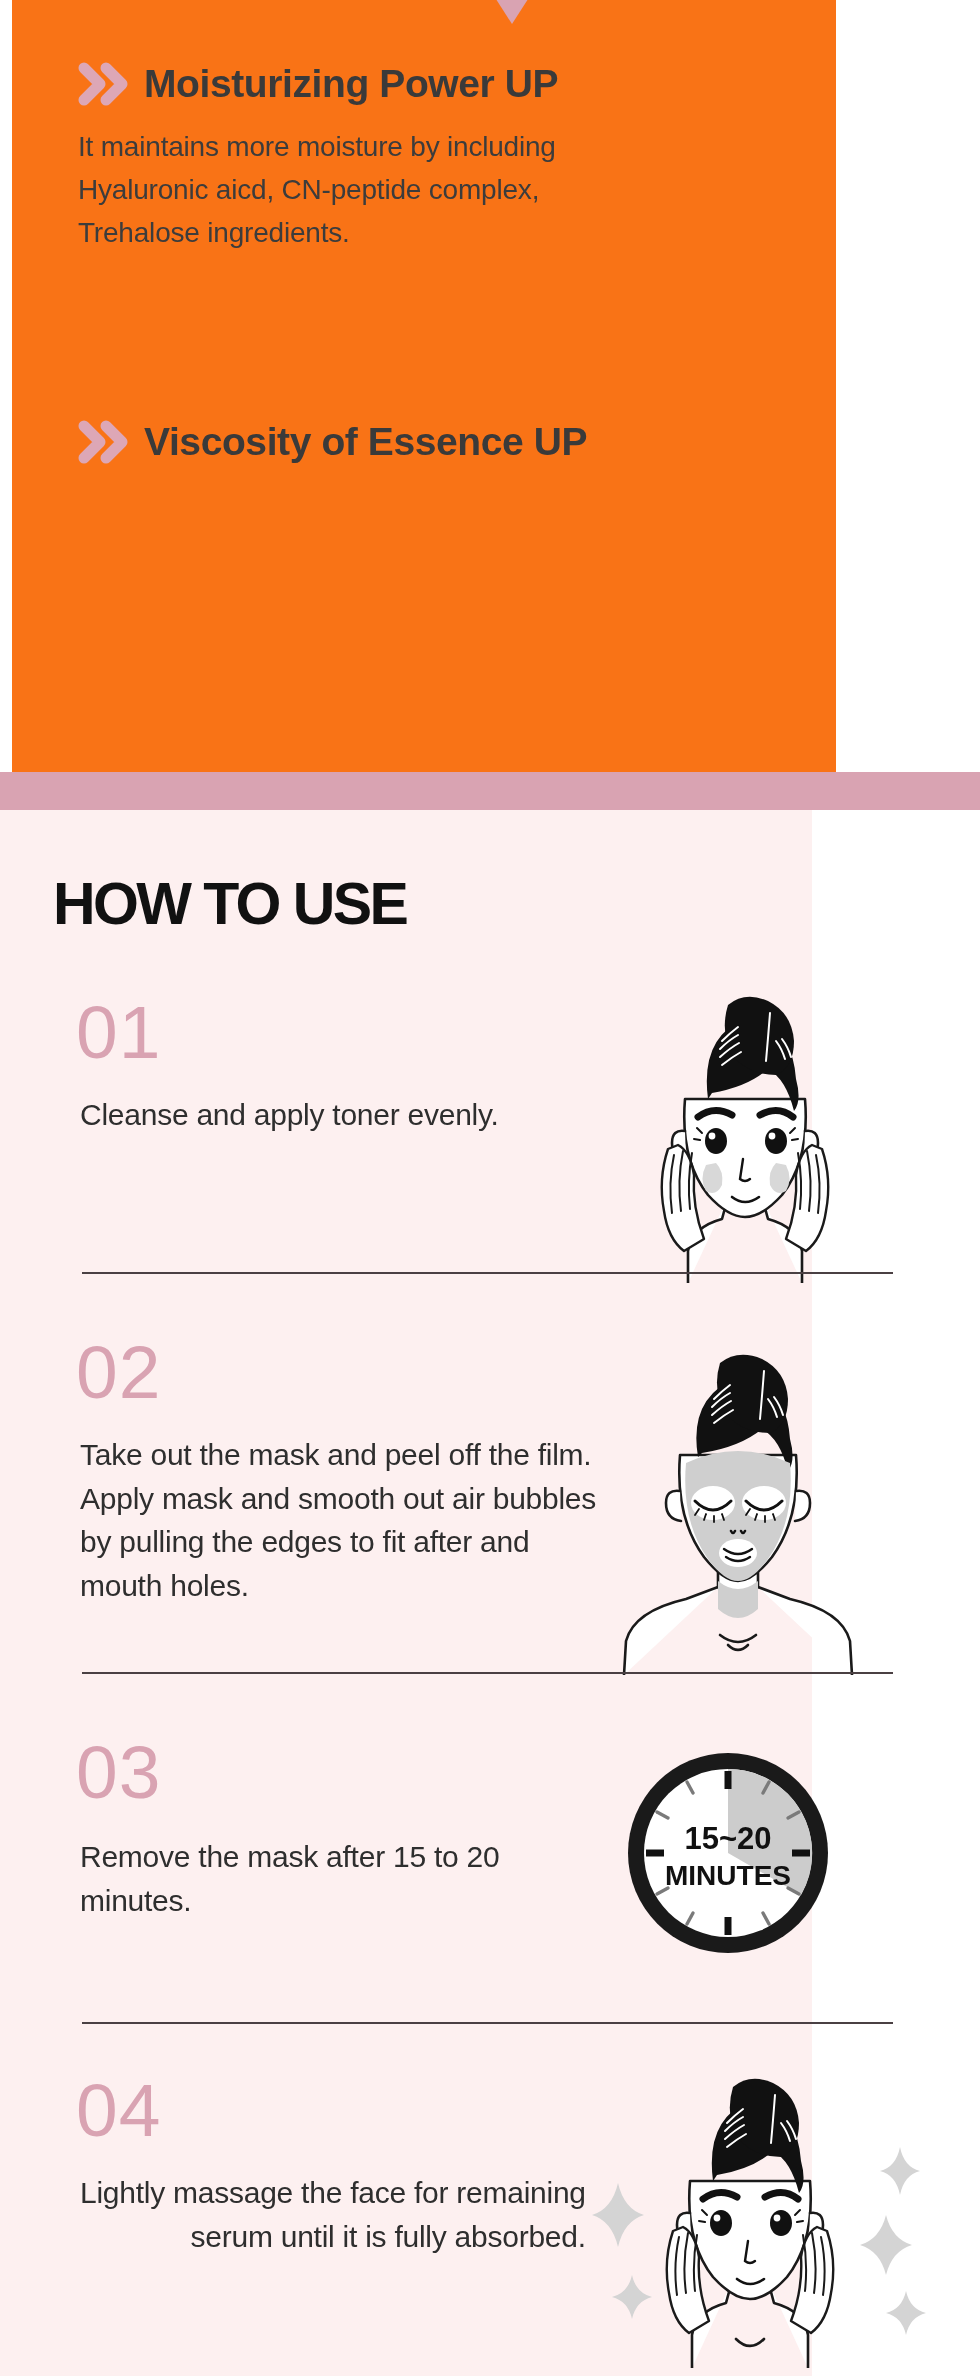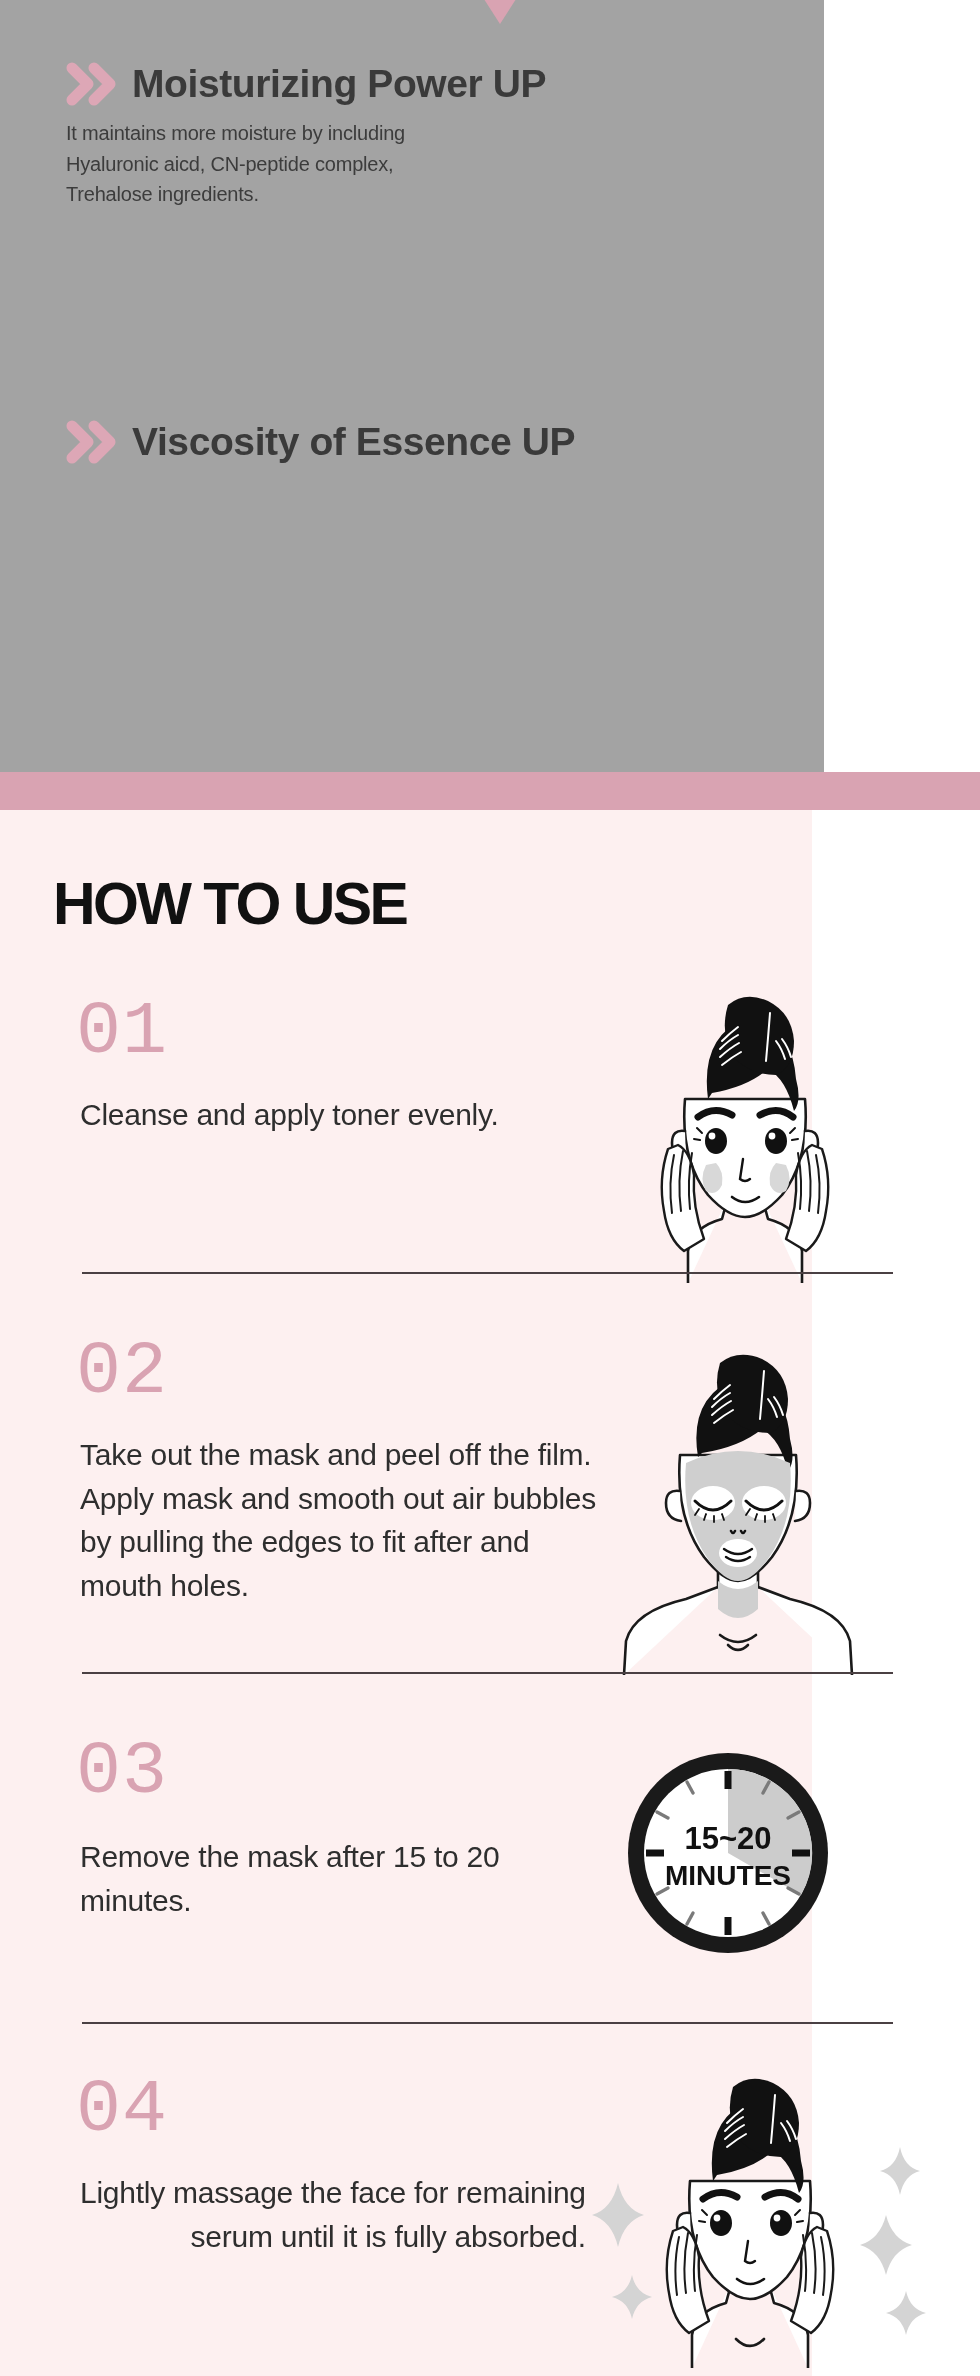--- a/index.html
+++ b/index.html
@@ -11,24 +11,24 @@
     height: 2376px;
     background: #ffffff;
     font-family: "Liberation Sans", sans-serif;
     overflow: hidden;
     position: relative;
   }
 
   
   #features-section {
     position: absolute;
-    top: 0; left: 0;
+    top: 0; left: 12px;
     width: 824px;
     height: 772px;
-    background: #a3a3a3;
+    background: #f97316;
   }
 
   #top-arrow {
     position: absolute;
     top: -46px;
     left: 455px;
     width: 0;
     height: 0;
     border-left: 45px solid transparent;
     border-right: 45px solid transparent;
@@ -56,23 +56,23 @@
   .feature-title {
     font-size: 39px;
     font-weight: bold;
     color: #3a3a3a;
     letter-spacing: -0.4px;
     white-space: nowrap;
     line-height: 1;
   }
 
   .feature-body {
-    margin: 12px 0 0 0;
+    margin: 20px 0 0 0;
     padding-left: 66px;
-    font-size: 20px;
+    font-size: 28px;
     line-height: 1.53;
     color: #3c3c3c;
     letter-spacing: -0.2px;
     max-width: 790px;
     white-space: pre-line;
   }
 
   
   #pink-band {
     position: absolute;
@@ -113,21 +113,20 @@
   #step-3 { top: 1263px; height: 291px; text-align: right; }
 
   .step-number {
     position: absolute;
     left: 76px;
     top: 0;
     font-size: 75px;
     color: #d9a3b2;
     line-height: 1;
     letter-spacing: 1px;
-    font-family: Liberation Mono, monospace;
   }
 
   .step-text {
     position: absolute;
     left: 80px;
     font-size: 30px;
     line-height: 1.45;
     color: #2e2e2e;
     letter-spacing: -0.25px;
     white-space: pre-line;

